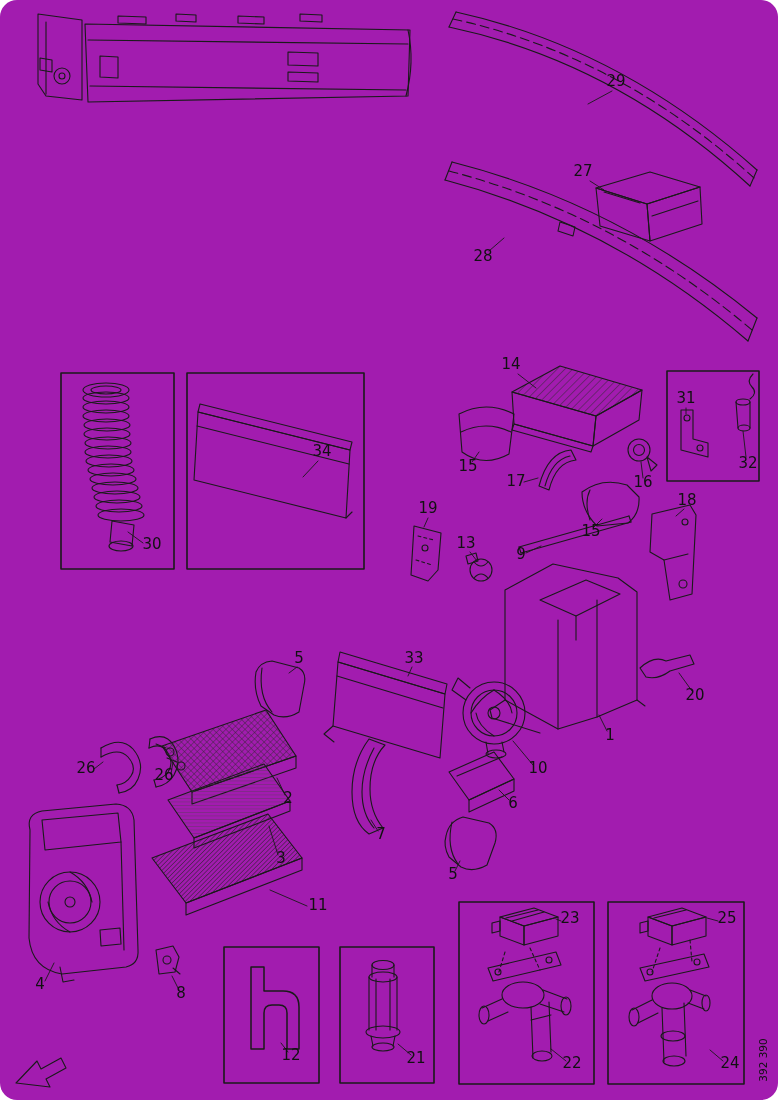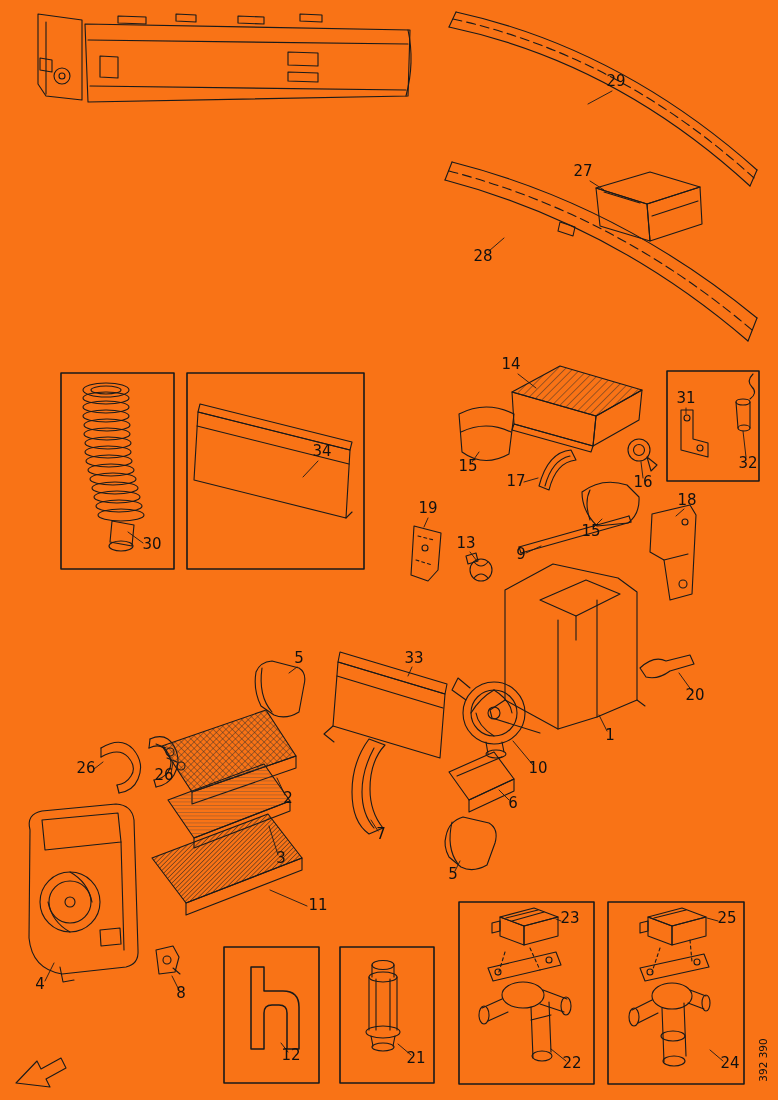--- a/index.html
+++ b/index.html
@@ -1,22 +1,23 @@
 <!DOCTYPE html>
 <html><head>
 <meta charset="utf-8">
 <style>
   html, body { margin: 0; padding: 0; background: #ffffff; }
   .page {
     position: relative;
     width: 778px;
     height: 1100px;
-    background: #f97316;
+    background: #a21caf;
     font-family: "DejaVu Sans", "Liberation Sans", sans-serif;
     overflow: hidden;
+    border-radius: 17px;
   }
   svg { display: block; }
   text { font-family: "DejaVu Sans", "Liberation Sans", sans-serif; }
 </style>
 </head>
 <body>
 
 <div class="page">
 <svg width="778" height="1100" viewBox="0 0 778 1100" fill="none" stroke="#1a1a1a" stroke-width="1.1" stroke-linejoin="round" stroke-linecap="round">
 

